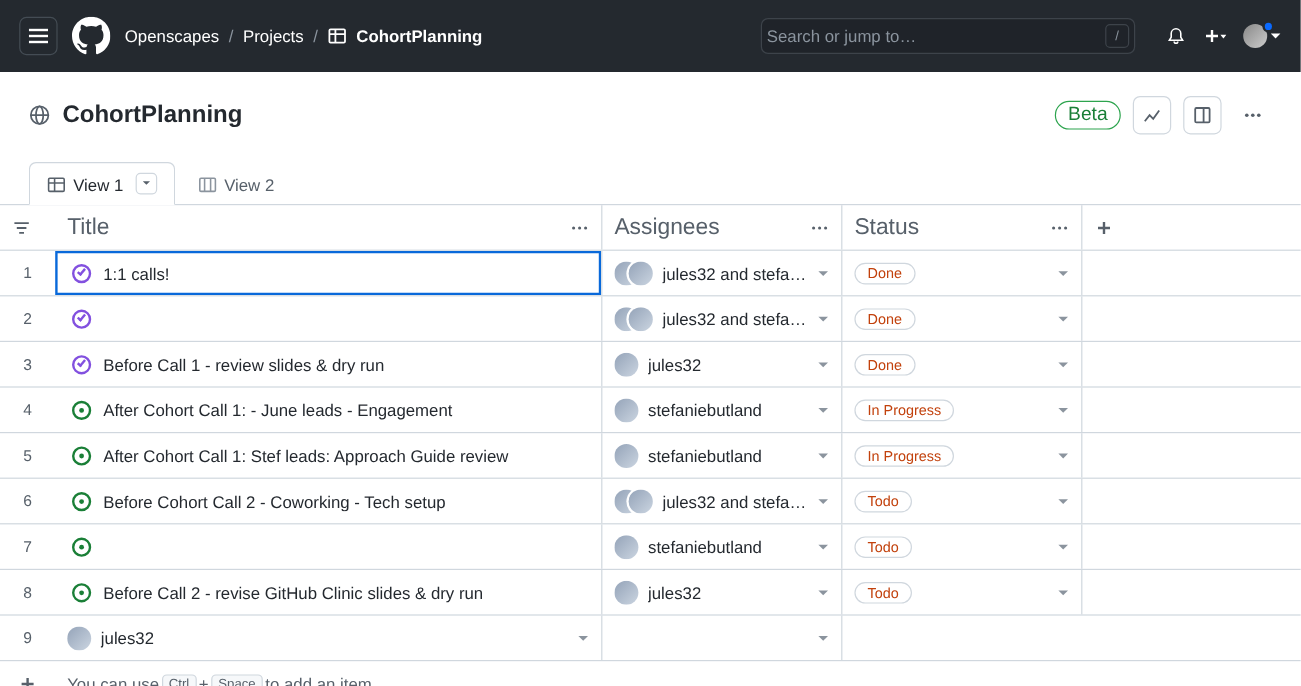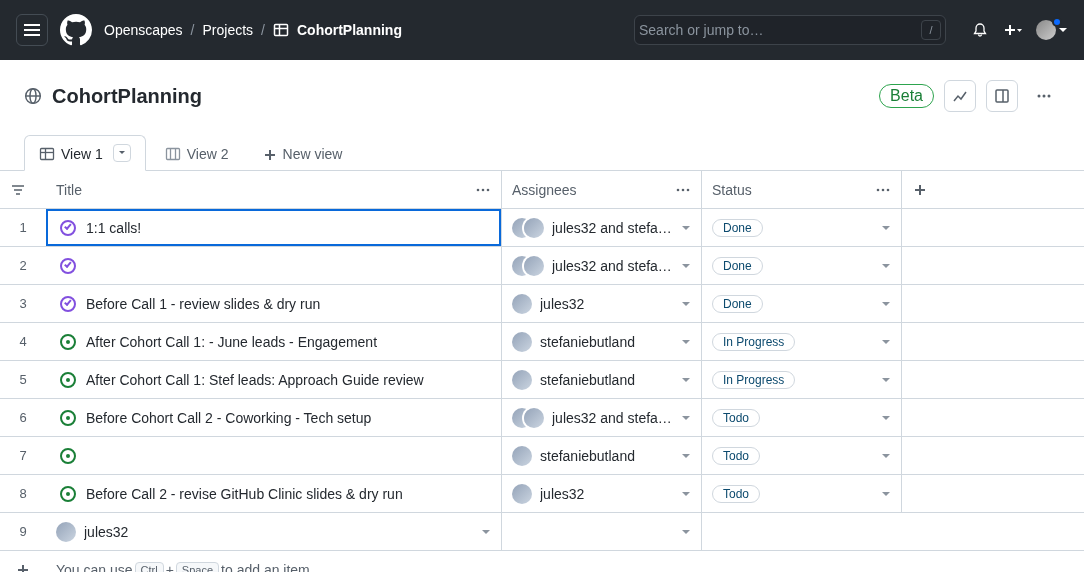--- a/index.html
+++ b/index.html
@@ -130,21 +130,21 @@
   .table { border-top:none; }
   .hdr-row, .row, .footer-row {
     display:grid;
     grid-template-columns: 46px 456px 200px 200px auto;
     align-items:center;
     border-bottom:1px solid #d0d7de;
     min-height:38px;
   }
   .hdr-row {
     color:#57606a;
-    font-size:14px;
+    font-size:19px;
   }
   .hdr-cell, .cell, .num {
     border-right:1px solid #d0d7de;
     height:100%;
     display:flex;align-items:center;
     padding:0 10px;
   }
   .num-col { border-right:none; }
   .hdr-cell.title-col { border-right:1px solid #d0d7de; gap:8px; }
   .hdr-cell .filter-icon { margin-right:8px; }
@@ -179,21 +179,21 @@
   }
   .av-stack { display:flex; }
   .av-stack .mini-av:nth-child(2){ margin-left:-8px; box-shadow:0 0 0 2px #fff;}
   .caret { color:#8b949e; }
   .status-cell { justify-content:space-between; }
   .pill {
     border:1px solid #d0d7de;
     border-radius:999px;
     padding:1px 10px;
     font-size:12px;
-    color:#0c4a6e;
+    color:#c2410c;
     background:#fff;
   }
   .add-col { justify-content:flex-start; color:#57606a; }
   .footer-row {
     grid-template-columns: 46px auto;
     border-bottom:none;
     color:#57606a;
   }
   .footer-row .plus { justify-content:center; border-right:none; }
   .kbd {
@@ -315,26 +315,20 @@
     </span>
   </div>
   <div class="tab">
     <svg width="16" height="16" viewBox="0 0 16 16" fill="none" stroke="#8b949e" stroke-width="1.3">
         <rect x="1.5" y="2.5" width="13" height="11" rx="1"></rect>
         <line x1="5.5" y1="2.5" x2="5.5" y2="13.5"></line>
         <line x1="10.5" y1="2.5" x2="10.5" y2="13.5"></line>
       </svg>
     <span>View 2</span>
   </div>
-  <div class="tab">
-    <svg width="14" height="14" viewBox="0 0 14 14" fill="#57606a">
-        <path d="M6 2h2v4h4v2H8v4H6V8H2V6h4V2z"></path>
-      </svg>
-    <span>New view</span>
-  </div>
 </div>
 
 <div class="table">
 
   <div class="hdr-row">
     <div class="hdr-cell num-col">
       <svg class="filter-icon" width="16" height="16" viewBox="0 0 16 16" fill="none" stroke="#57606a" stroke-width="1.5">
           <line x1="2" y1="4" x2="14" y2="4"></line>
           <line x1="4" y1="8" x2="12" y2="8"></line>
           <line x1="6" y1="12" x2="10" y2="12"></line>

